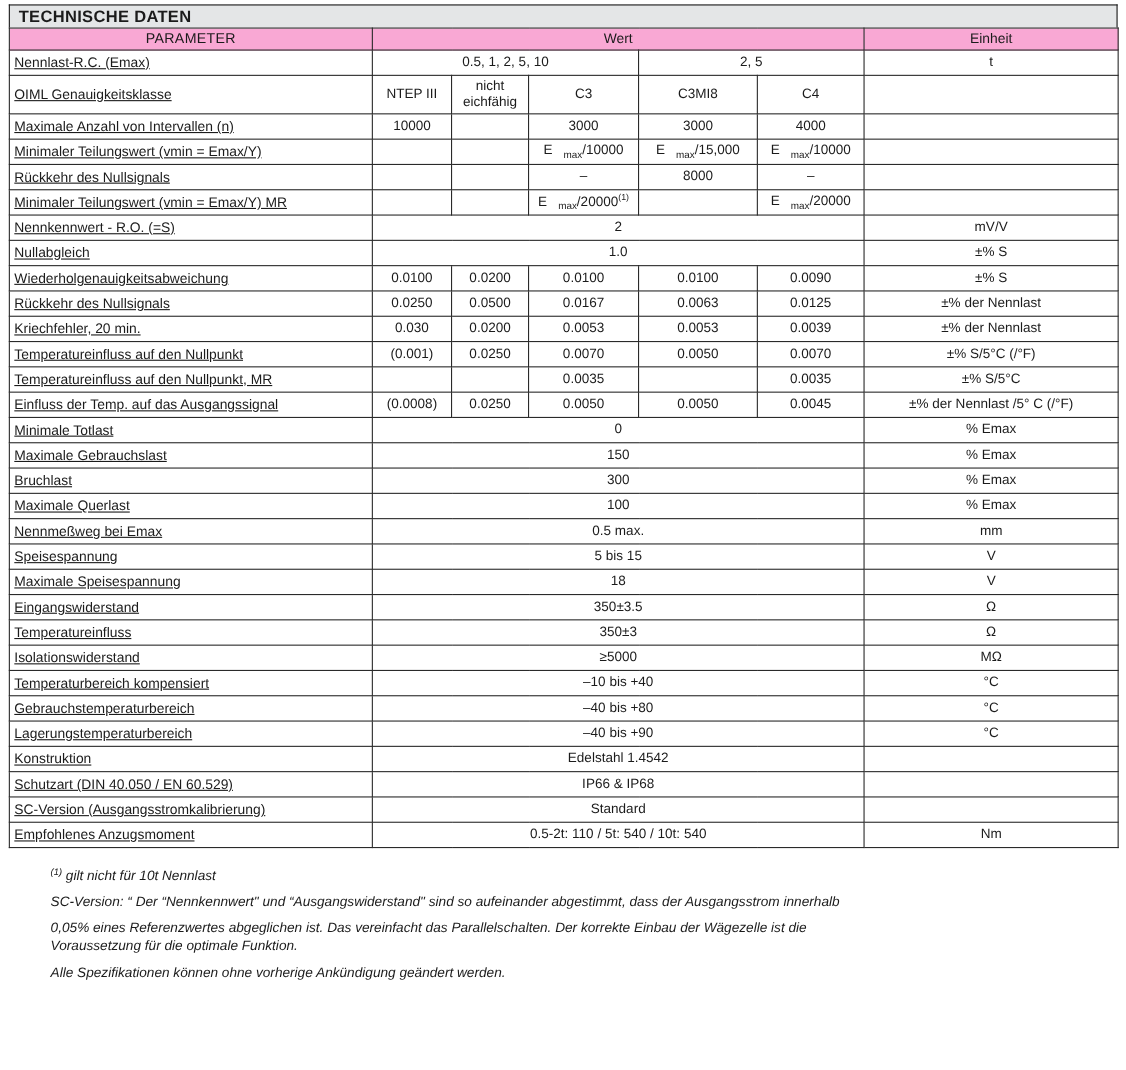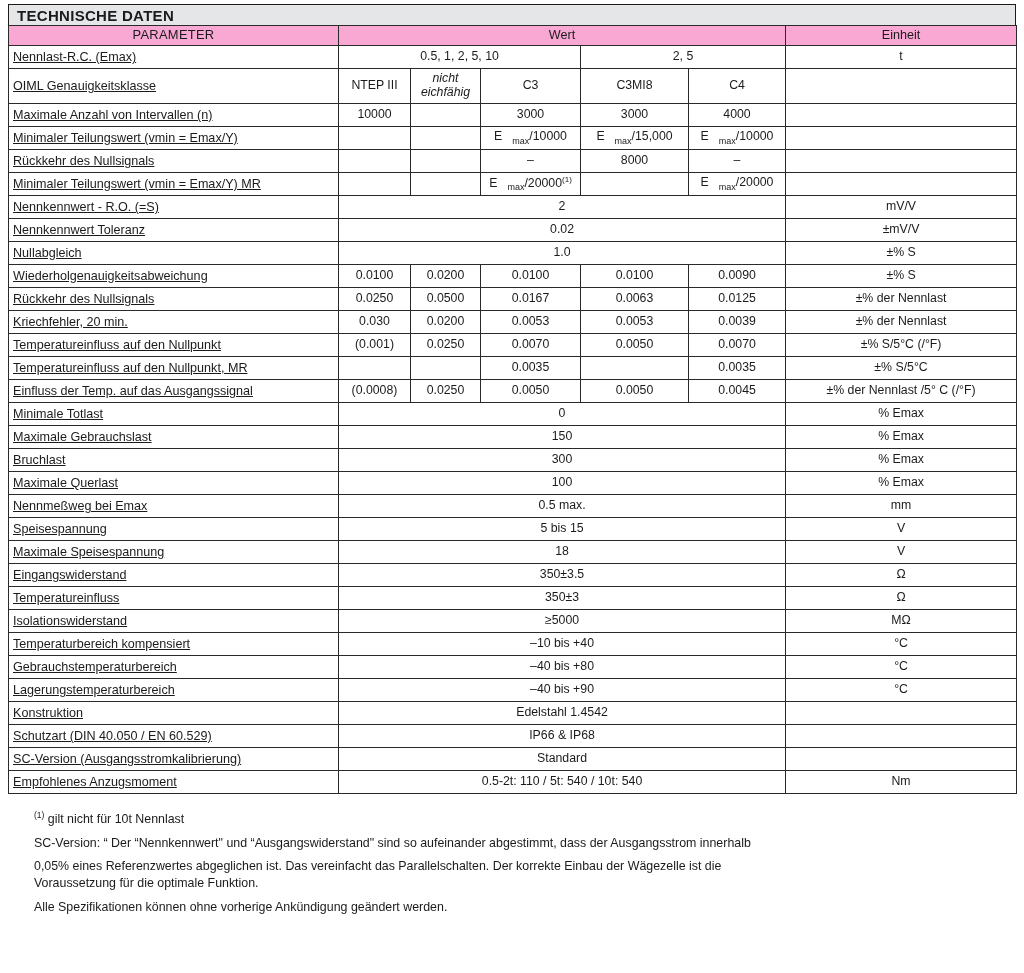--- a/index.html
+++ b/index.html
@@ -83,37 +83,37 @@
     height: 19px;
     background: #f9a8d4;
   }
   th.hdr-param {
     text-align: center;
     font-weight: bold;
     font-size: 12.9px;
     letter-spacing: 0.3px;
   }
   tr.tall td { height: 34px; }
-  .twoline { line-height: 1.08; font-style: italic; }
+  .twoline { line-height: 1.08; }
 
   
   tr.sec-top > td, tr.sec-top > th { border-top: 1.7px solid #1b1b1b; }
 
   sup.fn { font-size: 8px; vertical-align: super; }
   .sub { font-size: 9px; vertical-align: sub; padding-left: 10px; }
 
   
   .notes {
     margin-top: 16px;
     padding-left: 22px;
     font-size: 12.4px;
     color: #1b1b1b;
     line-height: 1.18;
   }
-  .notes p { margin: 0 0 9px 4px; }
+  .notes p { margin: 0 0 9px 16px; font-style: italic; }
   .notes p.tight { margin-bottom: 2px; }
   .notes sup { font-size: 8.5px; }
 </style>
 </head>
 <body>
 
 <div class="page">
 
   <div class="title-banner">TECHNISCHE DATEN</div>
 
@@ -188,25 +188,20 @@
           <td class="val"></td>
           <td class="val">E<span class="sub">max</span>/20000</td>
           <td class="unit"></td>
         </tr>
         <tr class="sec-top">
           <td class="param">Nennkennwert - R.O. (=S)</td>
           <td class="val" colspan="5">2</td>
           <td class="unit">mV/V</td>
         </tr>
         <tr>
-          <td class="param">Nennkennwert Toleranz</td>
-          <td class="val" colspan="5">0.02</td>
-          <td class="unit">±mV/V</td>
-        </tr>
-        <tr>
           <td class="param">Nullabgleich</td>
           <td class="val" colspan="5">1.0</td>
           <td class="unit">±% S</td>
         </tr>
         <tr>
           <td class="param">Wiederholgenauigkeitsabweichung</td>
           <td class="val">0.0100</td>
           <td class="val">0.0200</td>
           <td class="val">0.0100</td>
           <td class="val">0.0100</td>

